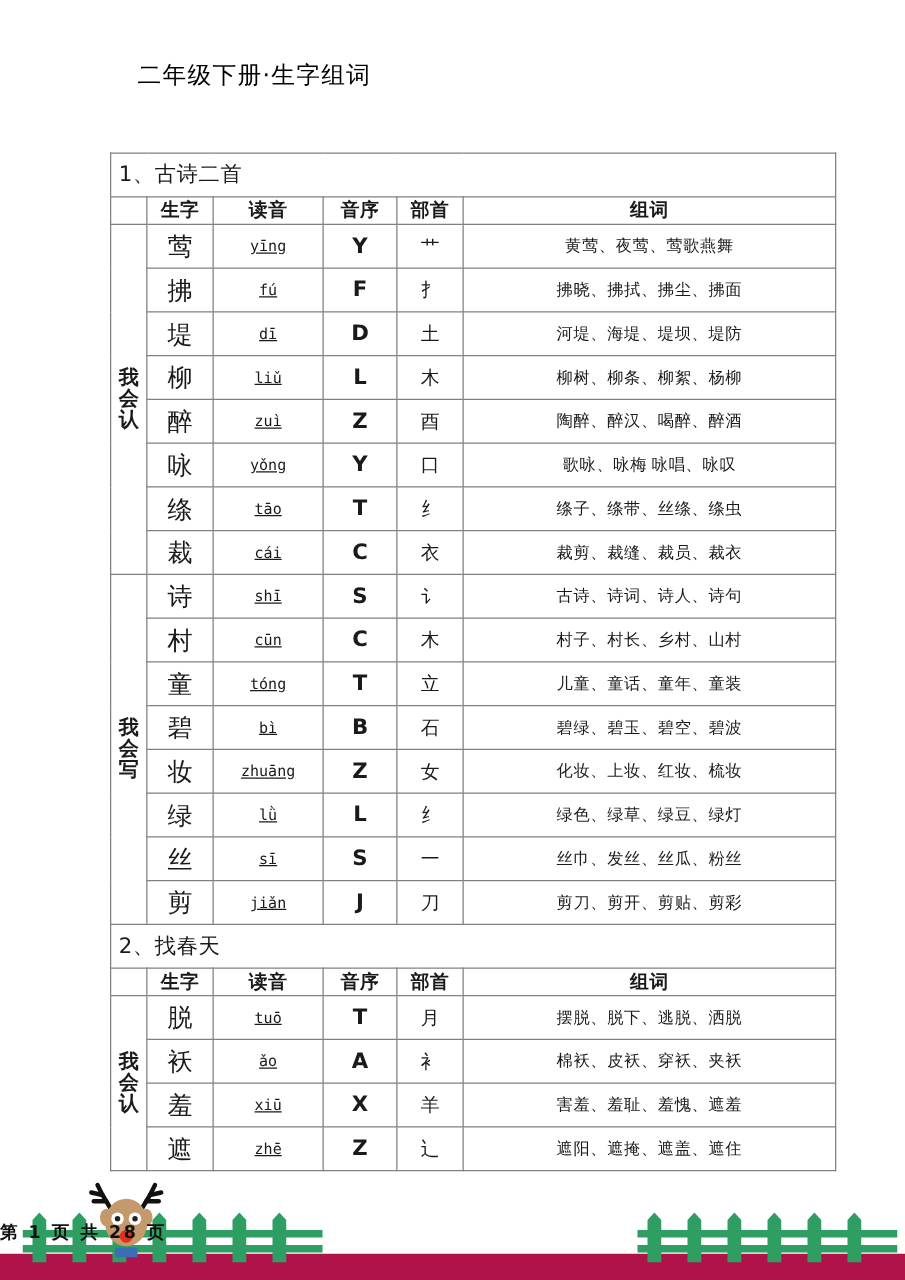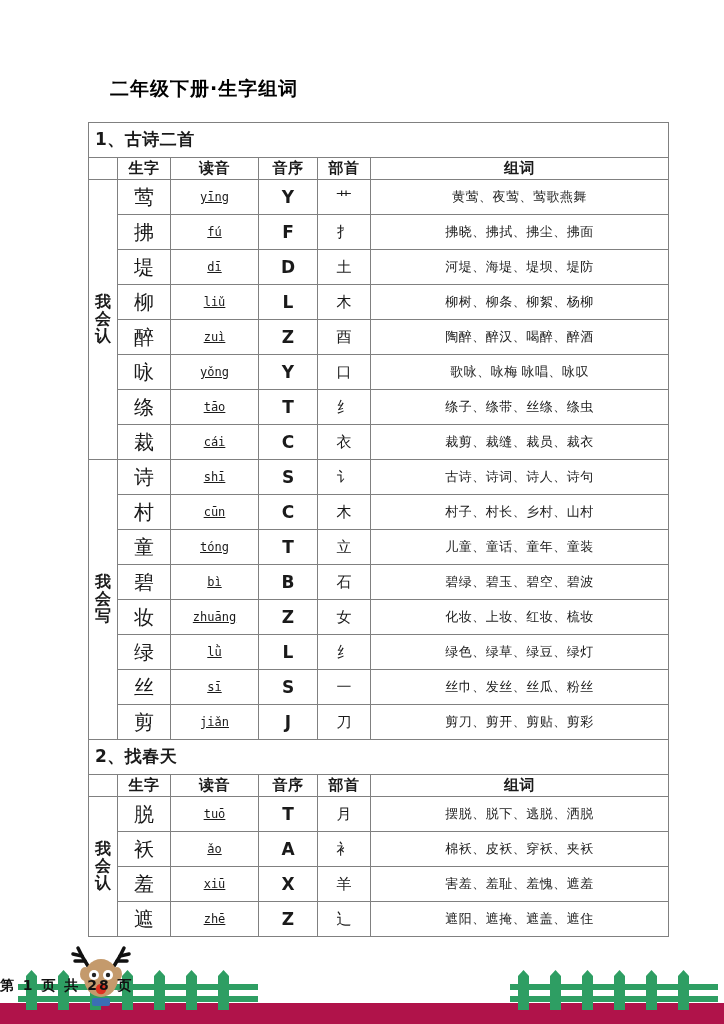--- a/index.html
+++ b/index.html
@@ -21,26 +21,25 @@
     height: 1024px;
     box-sizing: border-box;
   }
 
   
   .doc-title {
     position: absolute;
     left: 110px;
     top: 47px;
     font-size: 19px;
-    font-weight: bold;
+    font-weight: normal;
     letter-spacing: 1px;
     color: #000000;
     font-family: "DejaVu Sans", "Liberation Sans", sans-serif;
     white-space: nowrap;
-    margin-top: 29px;
   }
 
   
   .table-wrap {
     position: absolute;
     left: 88px;
     top: 122px;
     width: 580px;
   }
 
@@ -61,21 +60,21 @@
   col.c-label { width: 29px; }
   col.c-char  { width: 53px; }
   col.c-pin   { width: 88px; }
   col.c-init  { width: 59px; }
   col.c-rad   { width: 53px; }
   col.c-words { width: 298px; }
 
   .sec-title {
     text-align: left !important;
     font-size: 17px;
-    font-weight: bold;
+    font-weight: normal;
     color: #000000;
     font-family: "DejaVu Sans", "Liberation Sans", sans-serif;
     padding: 3px 0 4px 6px !important;
     height: 27px;
     letter-spacing: 0.5px;
   }
 
   .col-head {
     color: #2020c0;
     font-size: 15px;

